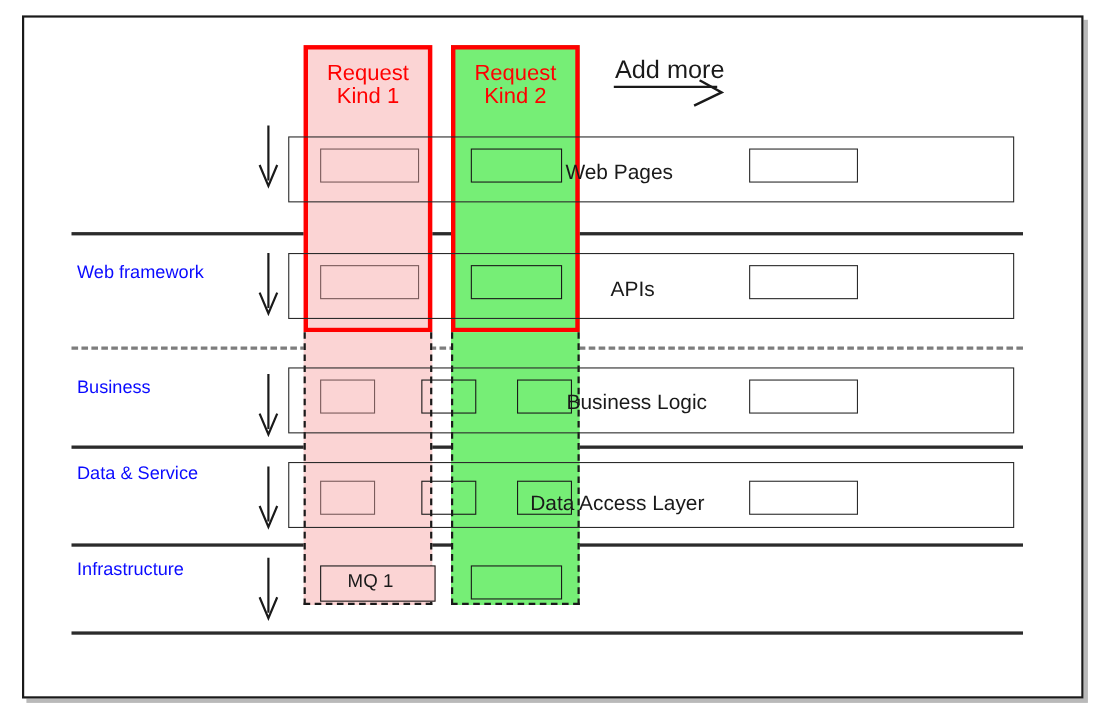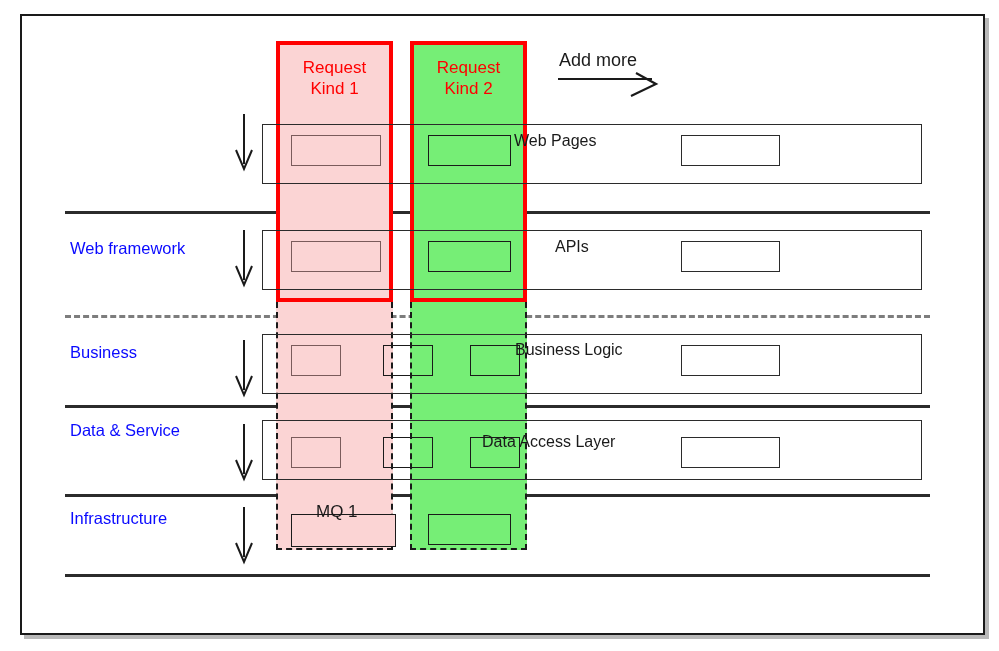--- a/index.html
+++ b/index.html
@@ -25,39 +25,39 @@
 
   
   .row-rect{position:absolute;border:1.6px solid #2b2b2b;background:transparent;
         box-sizing:border-box;}
 
   
   .box{position:absolute;border:1.6px solid #2b2b2b;background:transparent;
         box-sizing:border-box;}
 
   
-  .comp-label{position:absolute;font-size:16px;color:#1a1a1a;white-space:nowrap;}
+  .comp-label{position:absolute;font-size:19px;color:#1a1a1a;white-space:nowrap;margin-top:15px;}
 
   
   .col{position:absolute;box-sizing:border-box;}
   .col-solid{border:4px solid #ff0000;}
   .col-dash{border:2.5px dashed #1a1a1a;border-top:none;}
   .col-title{position:absolute;width:100%;text-align:center;color:#ff0000;
-        font-size:17px;line-height:21px;top:12px;}
+        font-size:20px;line-height:21px;top:12px;}
 
   
   .inner-box{position:absolute;box-sizing:border-box;}
   .inner-pink{border:1.4px solid #7a5b5b;}
   .inner-green{border:1.6px solid #1a1a1a;}
 
   
   .arrow-down{position:absolute;}
 
   
-  .addmore{position:absolute;font-size:18px;color:#1a1a1a;white-space:nowrap;text-align:center;}
+  .addmore{position:absolute;font-size:23px;color:#1a1a1a;white-space:nowrap;text-align:center;}
   .addmore-arrow{position:absolute;}
 
   .mq-text{position:absolute;font-size:17px;color:#1a1a1a;white-space:nowrap;}
 </style>
 </head>
 <body>
 
 <div id="stage">
 
   <div class="frame-shadow"></div>
@@ -139,18 +139,18 @@
   <div class="box" style="left:681px;top:437px;width:99px;height:31px;z-index:4;"></div>
 
   <div class="rule" style="top:494px;"></div>
 
   <div class="layer-label" style="left:70px;top:509px;z-index:6;">Infrastructure</div>
   <svg class="arrow-down" style="left:232px;top:505px;z-index:6;" width="24" height="60" viewBox="0 0 24 60">
     <line x1="12" y1="2" x2="12" y2="52" stroke="#1a1a1a" stroke-width="2"></line>
     <polyline points="4,38 12,57 20,38" fill="none" stroke="#1a1a1a" stroke-width="2"></polyline>
   </svg>
   <div class="inner-box inner-green" style="left:291px;top:514px;width:105px;height:33px;background:#fbd4d4;z-index:4;"></div>
-  <div class="mq-text" style="left:316px;top:502px;z-index:5;">MQ 1</div>
+  <div class="mq-text" style="left:316px;top:519px;z-index:5;">MQ 1</div>
   <div class="inner-box inner-green" style="left:428px;top:514px;width:83px;height:31px;background:#76ee76;z-index:4;"></div>
 
   <div class="rule" style="top:574px;"></div>
 
 </div>
 
 </body></html>

